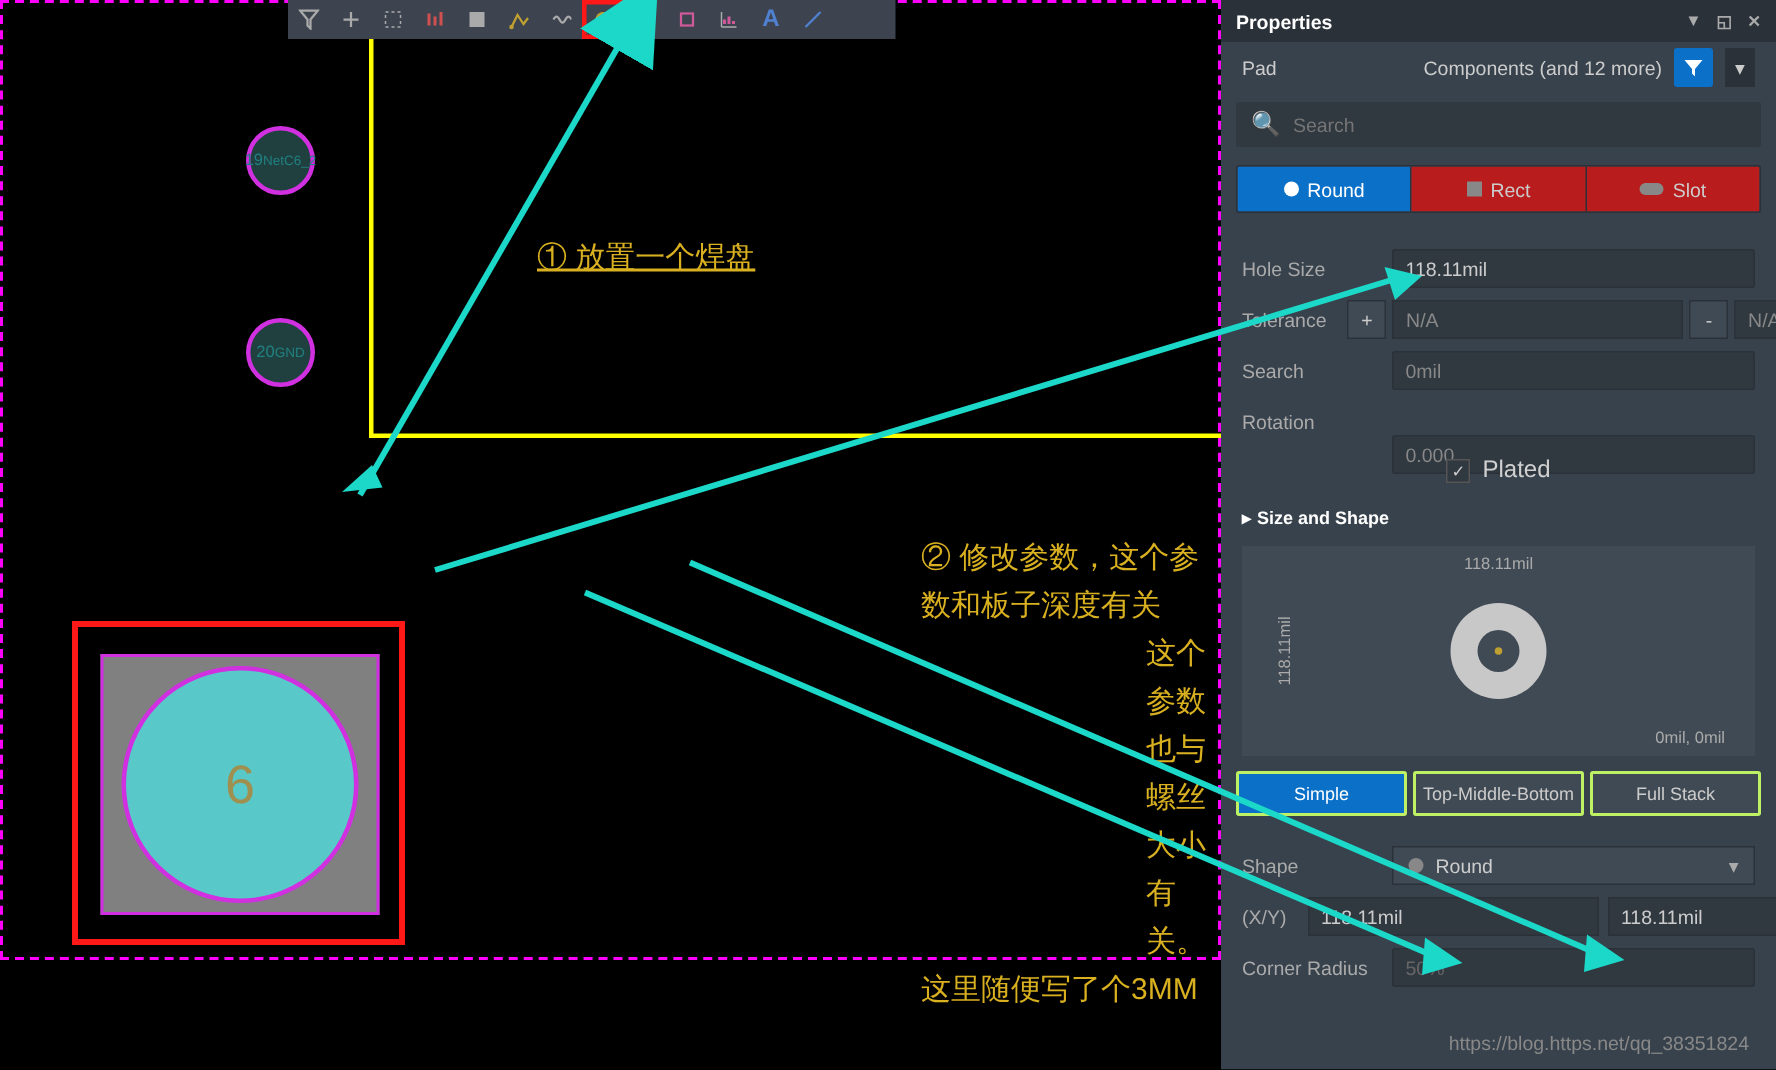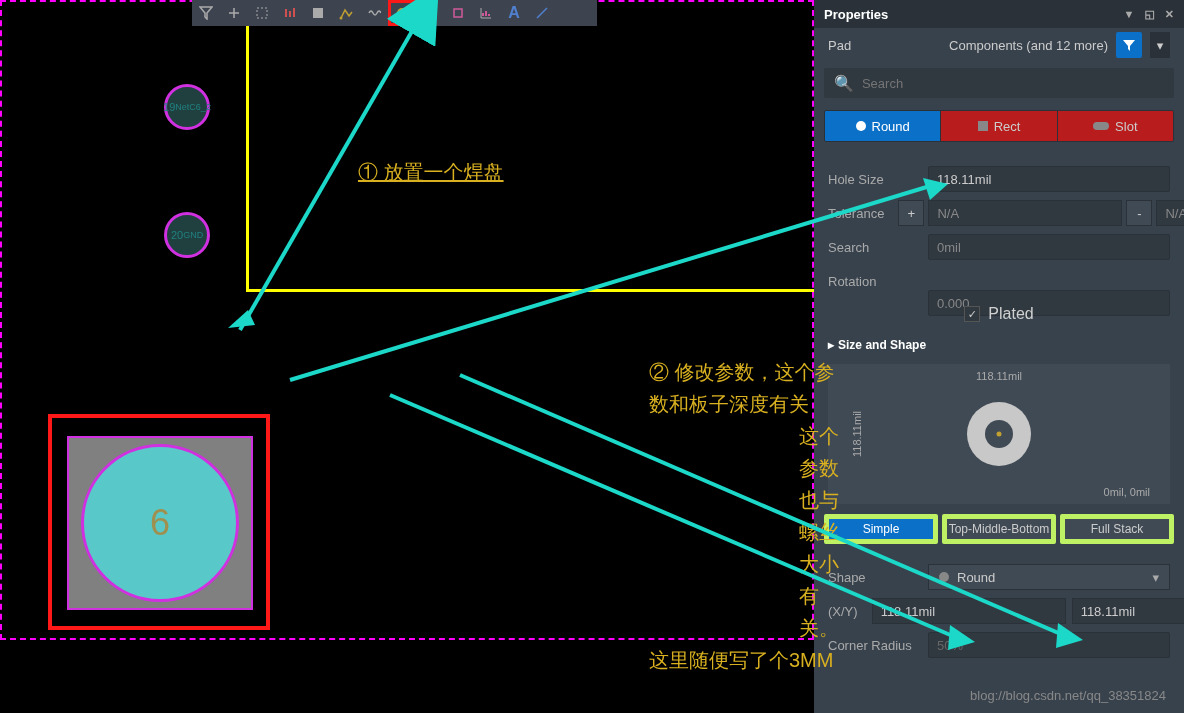--- a/index.html
+++ b/index.html
@@ -42,21 +42,21 @@
 .checkbox { width:16px; height:16px; background:#303840; border:1px solid #555; display:flex; align-items:center; justify-content:center; color:#ccc; font-size:11px; }
 .section-head { display:flex; align-items:center; padding:8px 14px; font-size:12px; font-weight:bold; color:#fff; }
 .padpreview { margin:4px 14px; height:140px; background:#404a54; position:relative; display:flex; align-items:center; justify-content:center; }
 .pad-ring { width:64px; height:64px; border-radius:50%; background:#c8c8c8; display:flex; align-items:center; justify-content:center; }
 .pad-hole { width:28px; height:28px; border-radius:50%; background:#404a54; position:relative; }
 .pad-dot { position:absolute; left:50%; top:50%; width:5px; height:5px; background:#c0a030; border-radius:50%; transform:translate(-50%,-50%); }
 .dim-top { position:absolute; top:6px; left:50%; transform:translateX(-50%); font-size:11px; color:#aaa; }
 .dim-left { position:absolute; left:6px; top:50%; transform:translateY(-50%) rotate(-90deg); font-size:11px; color:#aaa; }
 .dim-bot { position:absolute; bottom:6px; right:20px; font-size:11px; color:#aaa; }
 .stack-seg { margin:6px 10px; height:30px; display:flex; gap:4px; }
-.stack-btn { flex:1; background:#404a54; display:flex; align-items:center; justify-content:center; font-size:12px; color:#ccc; cursor:pointer; border:5px solid #bef264; border-radius:2px; }
+.stack-btn { flex:1; background:#404a54; display:flex; align-items:center; justify-content:center; font-size:12px; color:#ccc; cursor:pointer; border:2px solid #bef264; border-radius:2px; }
 .stack-btn.active { background:#0a70c8; color:#fff; }
 .shape-select { flex:1; height:26px; background:#404a54; display:flex; align-items:center; padding:0 10px; gap:8px; font-size:13px; color:#ccc; border:1px solid #2a3138; position:relative; }
 .shape-select::after { content:"▾"; position:absolute; right:10px; color:#aaa; }
 .xy-group { display:flex; gap:6px; flex:1; }
 .xy-input { flex:1; height:26px; background:#303840; border:1px solid #2a3138; color:#ccc; padding:0 8px; font-size:13px; text-align:left; }
 .watermark { position:absolute; right:18px; bottom:10px; font-size:13px; color:#888; }
 svg.arrows { position:absolute; left:0; top:0; width:1184px; height:713px; pointer-events:none; z-index:20; }
 .yellow-line { position:absolute; background:#ffff00; }
 .magenta-border { position:absolute; border:2px dashed #ff00ff; }
 </style>
@@ -146,21 +146,21 @@
   </div>
 
   <div class="red-box" style="left:48px;top:414px;width:222px;height:216px;"></div>
   <div class="selbox">
     <div class="selpad">
         <span>6</span>
       </div>
   </div>
 
   <div class="annotation" style="left:358px;top:156px;text-decoration:underline;">① 放置一个焊盘</div>
-  <div class="annotation" style="left:649px;top:356px;">
+  <div class="annotation" style="left:614px;top:356px;">
     <div>② 修改参数，这个参数和板子深度有关</div>
     <div style="padding-left:150px;">这个参数也与螺丝大小有关。</div>
     <div>这里随便写了个3MM</div>
   </div>
 </div>
 
 <div class="properties">
   <div class="phead">
     <span>Properties</span>
     <div class="phead-icons">
@@ -276,13 +276,13 @@
   <line x1="415" y1="26" x2="240" y2="330" stroke="#1cd8c8" stroke-width="4" marker-end="#ah" marker-start="url(#ah2)"></line>
   <polygon points="228,328 248,310 255,325" fill="#1cd8c8"></polygon>
   <line x1="930" y1="186" x2="290" y2="380" stroke="#1cd8c8" stroke-width="4"></line>
   <polygon points="923,178 948,184 930,200" fill="#1cd8c8"></polygon>
   <line x1="390" y1="395" x2="962" y2="640" stroke="#1cd8c8" stroke-width="4"></line>
   <polygon points="950,625 975,642 948,650" fill="#1cd8c8"></polygon>
   <line x1="460" y1="375" x2="1070" y2="638" stroke="#1cd8c8" stroke-width="4"></line>
   <polygon points="1058,623 1083,640 1056,648" fill="#1cd8c8"></polygon>
 </svg>
 
-<div class="watermark">blog://blog.csdn.net/qq_38351824</div>
+<div class="watermark">https://blog.https.net/qq_38351824</div>
 
 </body></html>

